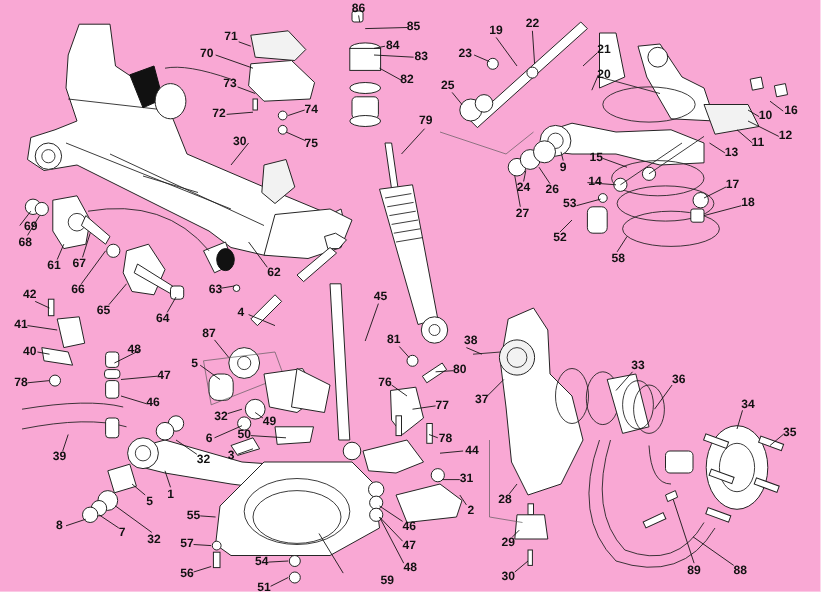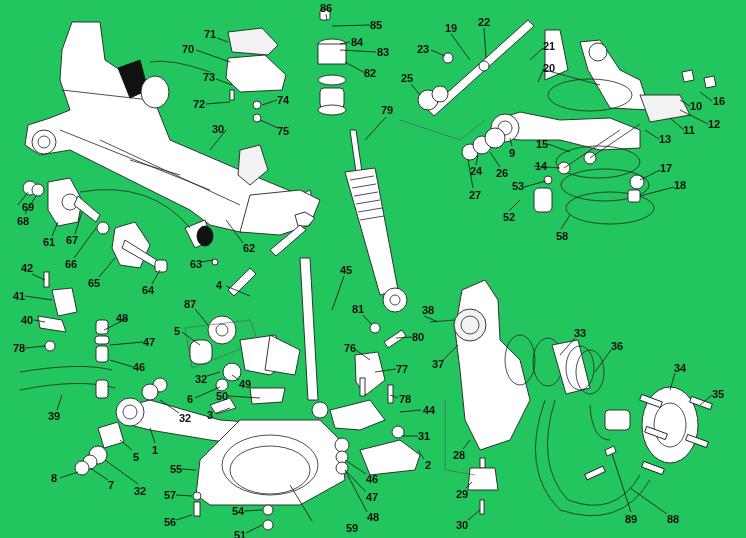--- a/index.html
+++ b/index.html
@@ -1,16 +1,16 @@
 <!DOCTYPE html>
 <html><head>
 <meta charset="utf-8">
 <style>
   html, body { margin:0; padding:0; background:#ffffff; }
-  #stage { position:relative; width:746px; height:538px; overflow:hidden; background:#22c55e;
+  #stage { position:relative; width:746px; height:538px; overflow:hidden; background:#f9a8d4;
            font-family:"Liberation Sans", sans-serif; }
   svg#art { position:absolute; left:0; top:0; }
   .callout { position:absolute; font-family:"Liberation Sans", sans-serif; font-weight:bold;
              font-size:11px; color:#111111; line-height:11px; white-space:nowrap;
              transform:translate(-50%,-50%); cursor:pointer; }
   .p { fill:#ffffff; stroke:#222222; stroke-width:0.9; }
   .pg { fill:#f2f2f2; stroke:#222222; stroke-width:0.9; }
   .pk { fill:#111111; stroke:#111111; stroke-width:0.9; }
   .ln { fill:none; stroke:#222222; stroke-width:0.8; }
   .ld { fill:none; stroke:#111111; stroke-width:0.8; }

